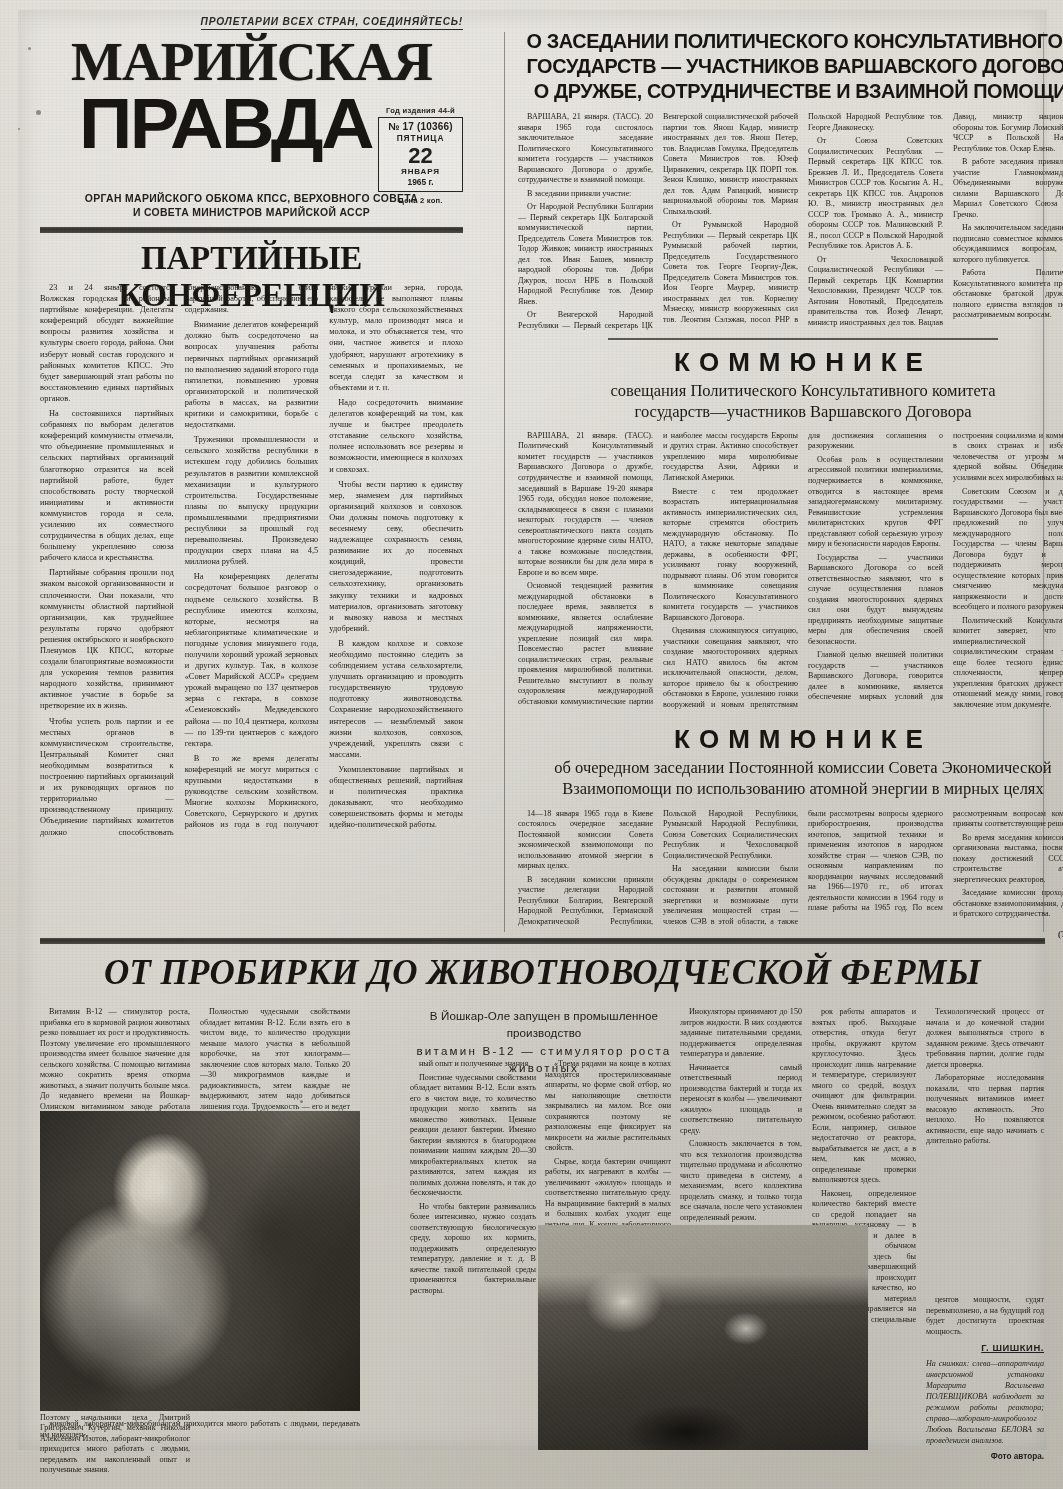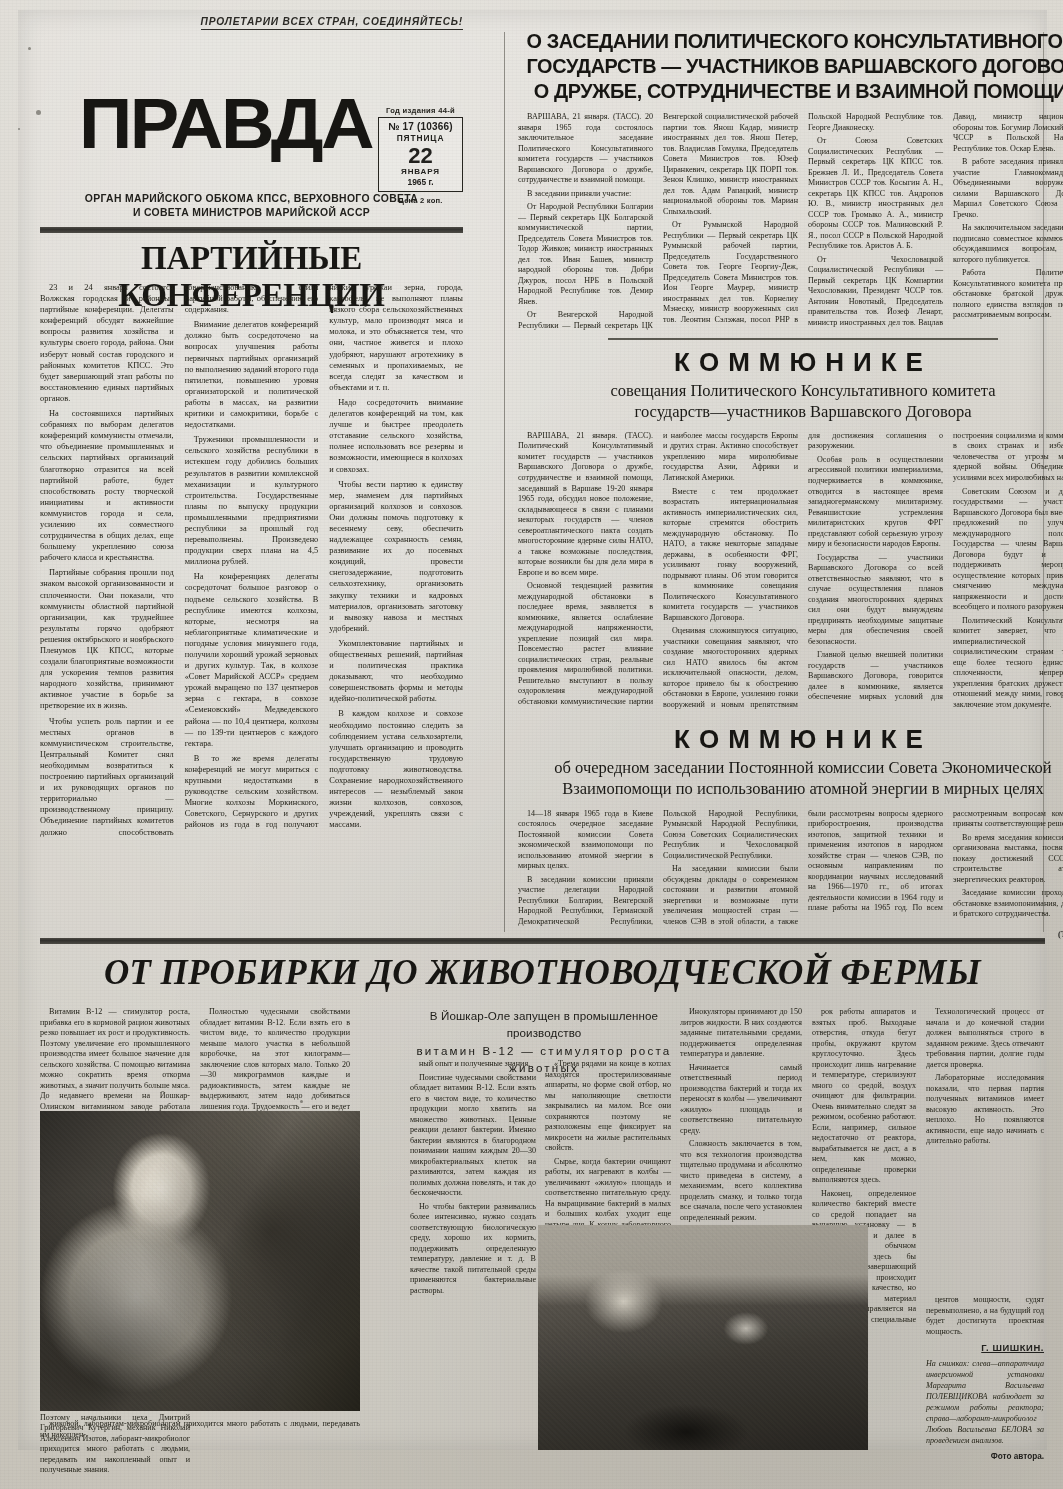--- a/index.html
+++ b/index.html
@@ -230,20 +230,21 @@
 <body>
 
 <div class="paper"></div>
 <div class="page">
   <div class="sheet"></div>
 
   <div class="top">
 
     <div class="masthead">
       <div class="slogan">ПРОЛЕТАРИИ ВСЕХ СТРАН, СОЕДИНЯЙТЕСЬ!</div>
+      <div class="title1">МАРИЙСКАЯ</div>
       <div class="title2">ПРАВДА</div>
 
       <div class="databox">
         <div class="db-year">Год издания 44-й</div>
         <div class="db-frame">
           <div class="db-no">№ 17 (10366)</div>
           <div class="db-day">ПЯТНИЦА</div>
           <div class="db-num">22</div>
           <div class="db-mon">ЯНВАРЯ</div>
           <div class="db-year2">1965 г.</div>
@@ -265,22 +266,22 @@
         <p>23 и 24 января состоятся Волжская городская и районные партийные конференции. Делегаты конференций обсудят важнейшие вопросы развития хозяйства и культуры своего города, района. Они изберут новый состав городского и районных комитетов КПСС. Это будет завершающий этап работы по восстановлению единых партийных органов.</p>
         <p>На состоявшихся партийных собраниях по выборам делегатов конференций коммунисты отмечали, что объединение промышленных и сельских партийных организаций благотворно отразится на всей партийной работе, будет способствовать росту творческой инициативы и активности коммунистов города и села, усилению их совместного сотрудничества в общих делах, еще большему укреплению союза рабочего класса и крестьянства.</p>
         <p>Партийные собрания прошли под знаком высокой организованности и сплоченности. Они показали, что коммунисты областной партийной организации, как труднейшее результаты горячо одобряют решения октябрьского и ноябрьского Пленумов ЦК КПСС, которые создали благоприятные возможности для ускорения темпов развития народного хозяйства, принимают активное участие в борьбе за претворение их в жизнь.</p>
         <p>Чтобы успеть роль партии и ее местных органов в коммунистическом строительстве, Центральный Комитет снял необходимым возвратиться к построению партийных организаций и их руководящих органов по территориально — производственному принципу. Объединение партийных комитетов должно способствовать совершенствованию стиля партийной работы, обеспечению его содержания.</p>
         <p>Внимание делегатов конференций должно быть сосредоточено на вопросах улучшения работы первичных партийных организаций по выполнению заданий второго года пятилетки, повышению уровня организаторской и политической работы в массах, на развитии критики и самокритики, борьбе с недостатками.</p>
         <p>Труженики промышленности и сельского хозяйства республики в истекшем году добились больших результатов в развитии комплексной механизации и культурного строительства. Государственные планы по выпуску продукции промышленными предприятиями республики за прошлый год перевыполнены. Произведено продукции сверх плана на 4,5 миллиона рублей.</p>
         <p>На конференциях делегаты сосредоточат большое разговор о подъеме сельского хозяйства. В республике имеются колхозы, которые, несмотря на неблагоприятные климатические и погодные условия минувшего года, получили хороший урожай зерновых и других культур. Так, в колхозе «Совет Марийской АССР» среднем урожай выращено по 137 центнеров зерна с гектара, в совхозе «Семеновский» Медведевского района — по 10,4 центнера, колхозы — по 139-ти центнеров с каждого гектара.</p>
         <p>В то же время делегаты конференций не могут мириться с крупными недостатками в руководстве сельским хозяйством. Многие колхозы Моркинского, Советского, Сернурского и других районов из года в год получают низкие урожаи зерна, города, картофеля, не выполняют планы вязкого сбора сельскохозяйственных культур, мало производят мяса и молока, и это объясняется тем, что они, частное живется и плохо удобряют, нарушают агротехнику в семенных и пропахиваемых, не всегда следят за качеством и объектами и т. п.</p>
         <p>Надо сосредоточить внимание делегатов конференций на том, как лучше и быстрее преодолеть отставание сельского хозяйства, полнее использовать все резервы и возможности, имеющиеся в колхозах и совхозах.</p>
         <p>Чтобы вести партию к единству мер, знаменем для партийных организаций колхозов и совхозов. Они должны помочь подготовку к весеннему севу, обеспечить надлежащее сохранность семян, развивание их до посевных кондиций, провести снегозадержание, подготовить сельхозтехнику, организовать закупку техники и кадровых материалов, организовать заготовку и вывозку навоза и местных удобрений.</p>
+        <p>В каждом колхозе и совхозе необходимо постоянно следить за соблюдением устава сельхозартели, улучшать организацию и проводить государственную трудовую подготовку животноводства. Сохранение народнохозяйственного интересов — незыблемый закон жизни колхозов, совхозов, учреждений, укреплять связи с массами.</p>
         <p>Укомплектование партийных и общественных решений, партийная и политическая практика доказывают, что необходимо совершенствовать формы и методы идейно-политической работы.</p>
-        <p>В каждом колхозе и совхозе необходимо постоянно следить за соблюдением устава сельхозартели, улучшать организацию и проводить государственную трудовую подготовку животноводства. Сохранение народнохозяйственного интересов — незыблемый закон жизни колхозов, совхозов, учреждений, укреплять связи с массами.</p>
       </div>
 
     <div class="vdiv"></div>
     <div class="vdiv2"></div>
 
     <div class="right">
       <div class="bigheadline">
         <div>О ЗАСЕДАНИИ ПОЛИТИЧЕСКОГО КОНСУЛЬТАТИВНОГО КОМИТЕТА</div>
         <div>ГОСУДАРСТВ — УЧАСТНИКОВ ВАРШАВСКОГО ДОГОВОРА</div>
         <div>О ДРУЖБЕ, СОТРУДНИЧЕСТВЕ И ВЗАИМНОЙ ПОМОЩИ</div>

